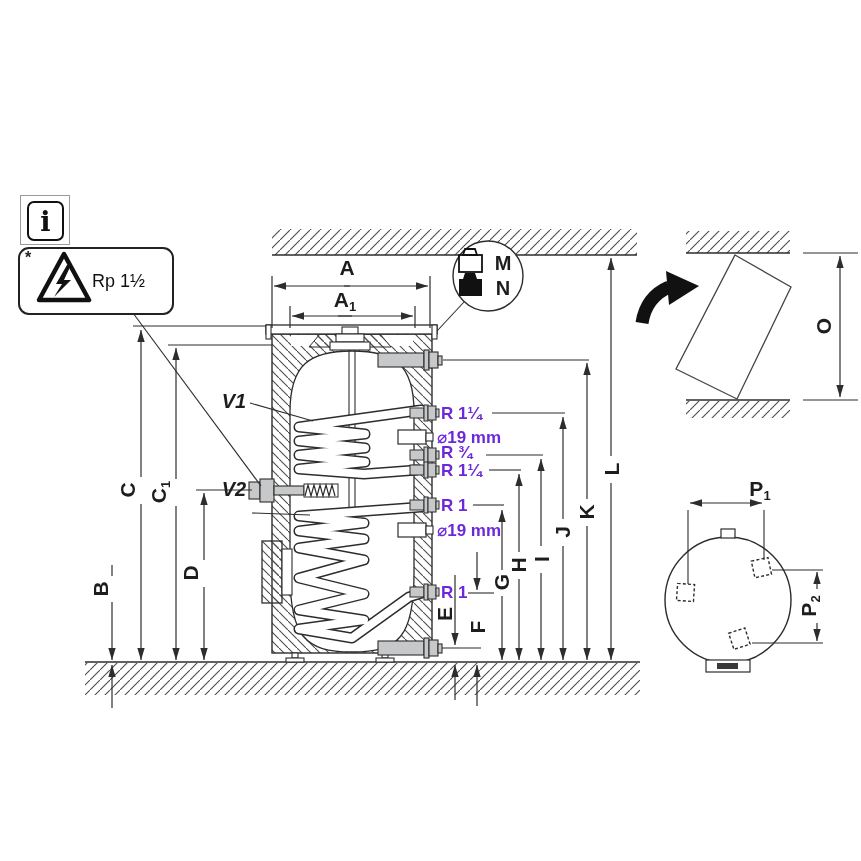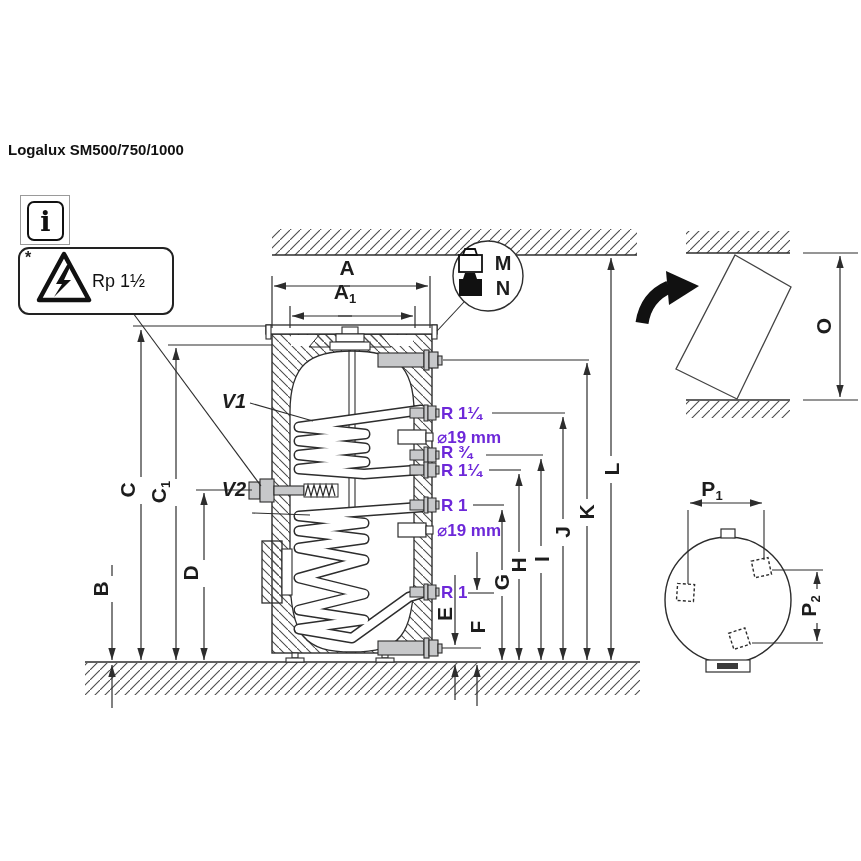--- a/index.html
+++ b/index.html
@@ -275,21 +275,20 @@
       <line x1="541" y1="573" x2="541" y2="660" marker-end="url(#ah)"></line>
       <line x1="563" y1="519" x2="563" y2="417" marker-end="url(#ah)"></line>
       <line x1="563" y1="546" x2="563" y2="660" marker-end="url(#ah)"></line>
       <line x1="587" y1="499" x2="587" y2="363" marker-end="url(#ah)"></line>
       <line x1="587" y1="526" x2="587" y2="660" marker-end="url(#ah)"></line>
       <line x1="611" y1="456" x2="611" y2="258" marker-end="url(#ah)"></line>
       <line x1="611" y1="483" x2="611" y2="660" marker-end="url(#ah)"></line>
     </g>
   </svg>
 
-  <div class="title">Logalux SM500/750/1000</div>
 
   <div class="infoBox">
     <div class="infoInner">i</div>
   </div>
 
   <div class="warnBox"></div>
   <span class="ast">*</span>
   <svg class="canvas" width="861" height="861" viewBox="0 0 861 861" style="pointer-events:none">
     <g>
       <polygon points="64,254 89,300 39,300" fill="#fff" stroke="#111" stroke-width="4.5" stroke-linejoin="round"></polygon>
@@ -306,30 +305,30 @@
   <span class="pl" style="left:441px;top:452px">R ¾</span>
   <span class="pl" style="left:441px;top:470px">R 1¼</span>
   <span class="pl" style="left:441px;top:505px">R 1</span>
   <span class="pl" style="left:437px;top:530px">⌀19 mm</span>
   <span class="pl" style="left:441px;top:592px">R 1</span>
 
   <span class="lab ctr mn" style="left:503px;top:263px">M</span>
   <span class="lab ctr mn" style="left:503px;top:288px">N</span>
 
   <span class="lab ctr" style="left:347px;top:267px">A</span>
-  <span class="lab ctr" style="left:345px;top:291px"><span>A</span><span class="sb">1</span></span>
+  <span class="lab ctr" style="left:345px;top:299px"><span>A</span><span class="sb">1</span></span>
   <span class="lab rot" style="left:100px;top:589px">B</span>
   <span class="lab rot" style="left:127px;top:490px">C</span>
   <span class="lab rot" style="left:158px;top:492px"><span>C</span><span class="sb">1</span></span>
   <span class="lab rot" style="left:190px;top:573px">D</span>
   <span class="lab rot" style="left:444px;top:614px">E</span>
   <span class="lab rot" style="left:477px;top:627px">F</span>
   <span class="lab rot" style="left:501px;top:582px">G</span>
   <span class="lab rot" style="left:518px;top:565px">H</span>
   <span class="lab rot" style="left:541px;top:559px">I</span>
   <span class="lab rot" style="left:562px;top:532px">J</span>
   <span class="lab rot" style="left:586px;top:512px">K</span>
   <span class="lab rot" style="left:611px;top:469px">L</span>
   <span class="lab rot" style="left:823px;top:326px">O</span>
-  <span class="lab ctr" style="left:712px;top:488px"><span>P</span><span class="sb">1</span></span>
+  <span class="lab ctr" style="left:760px;top:488px"><span>P</span><span class="sb">1</span></span>
   <span class="lab rot" style="left:808px;top:606px"><span>P</span><span class="sb">2</span></span>
 
 </div>
 
 </body></html>

